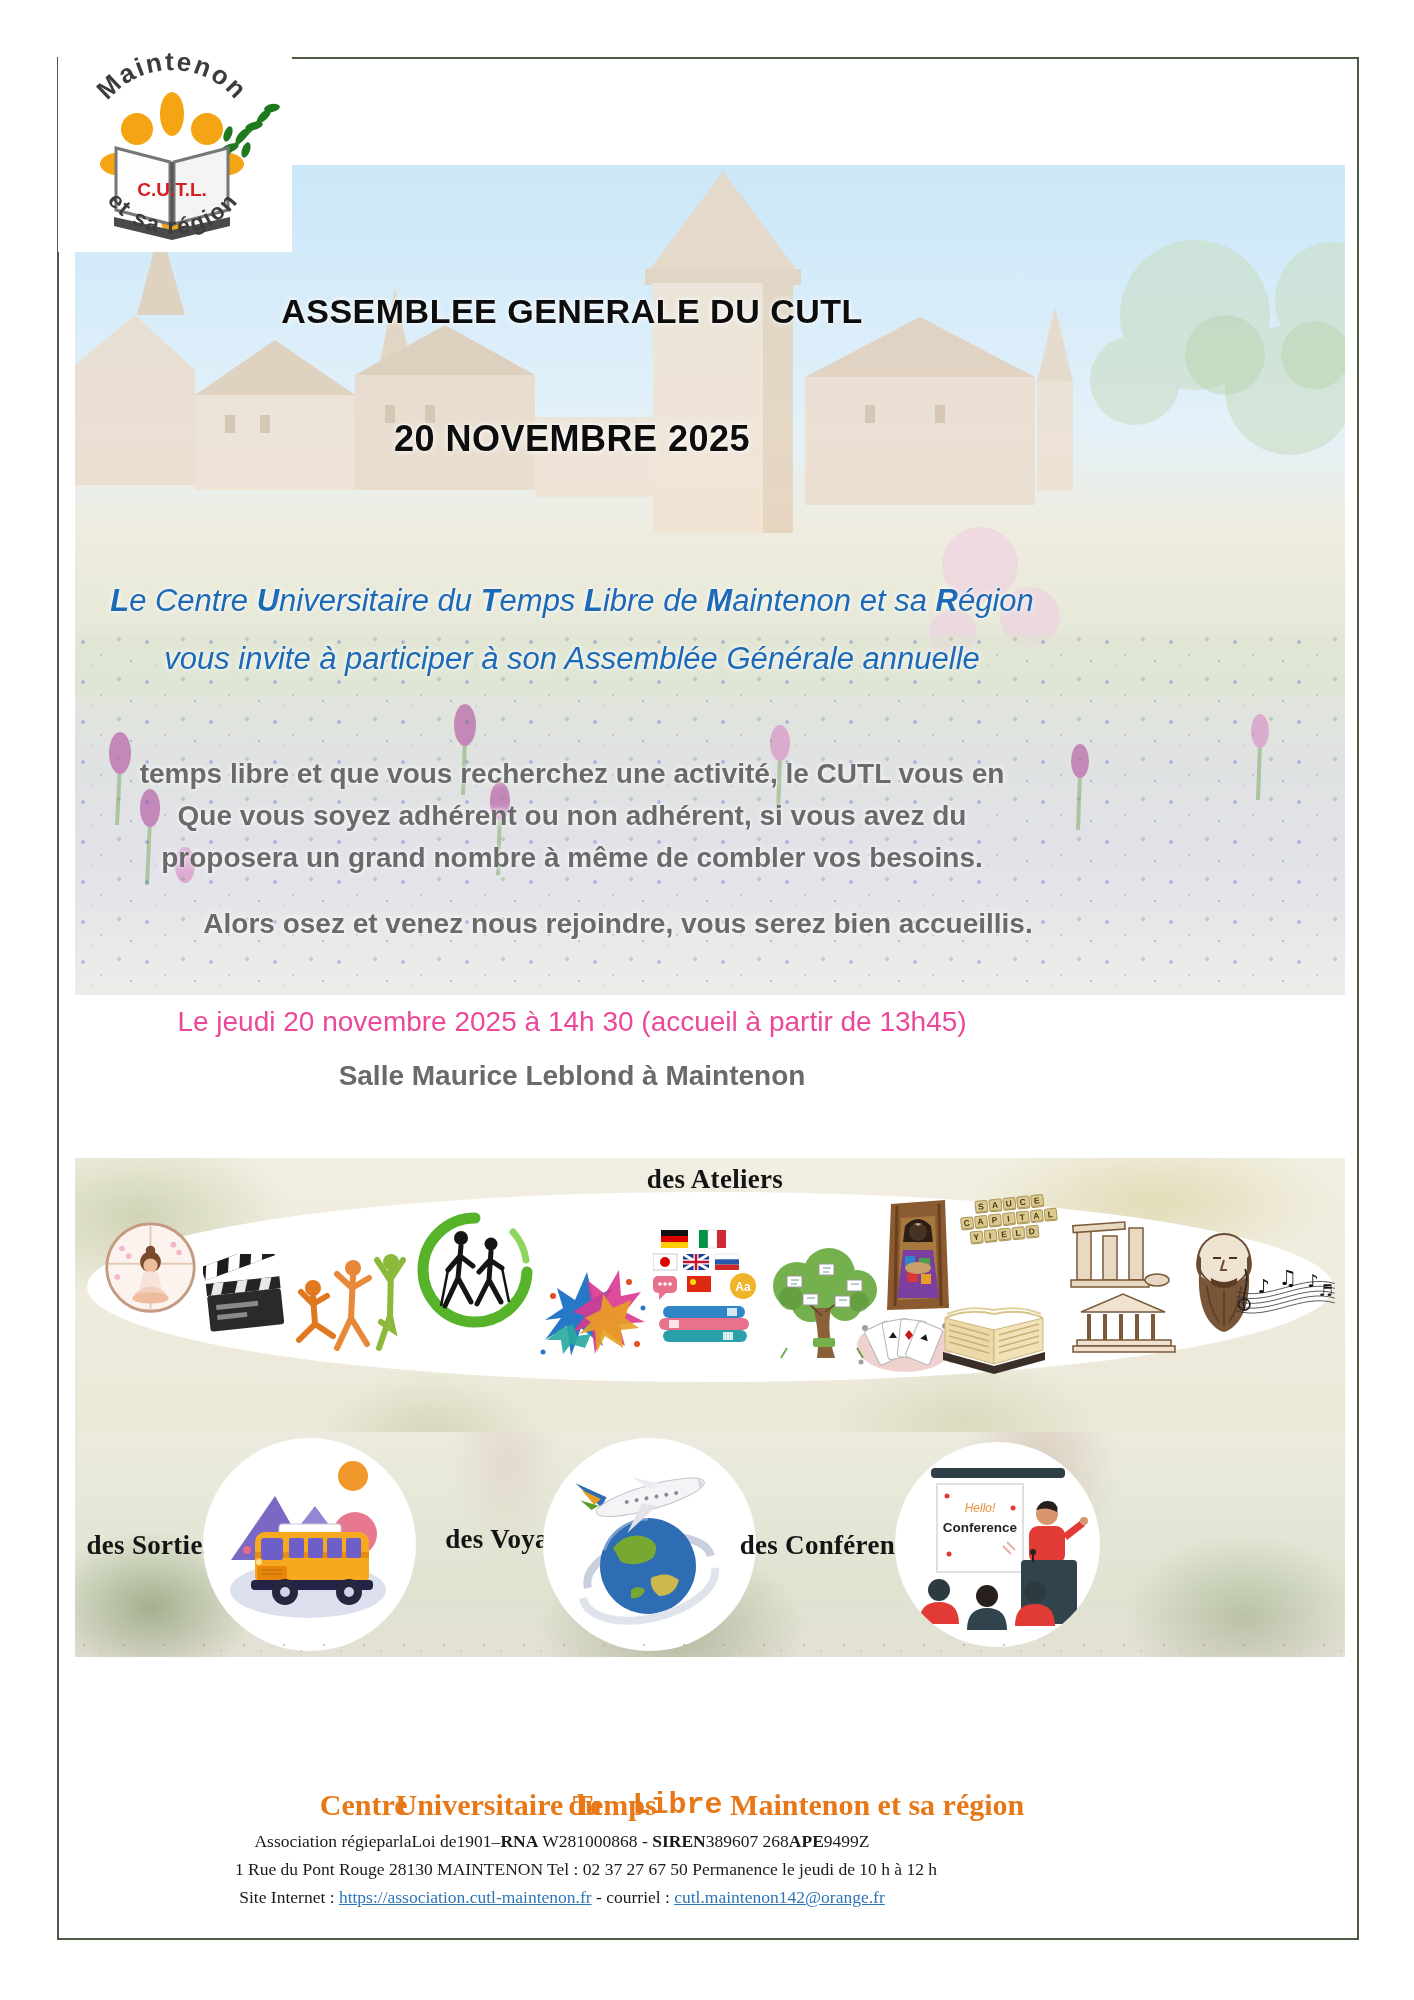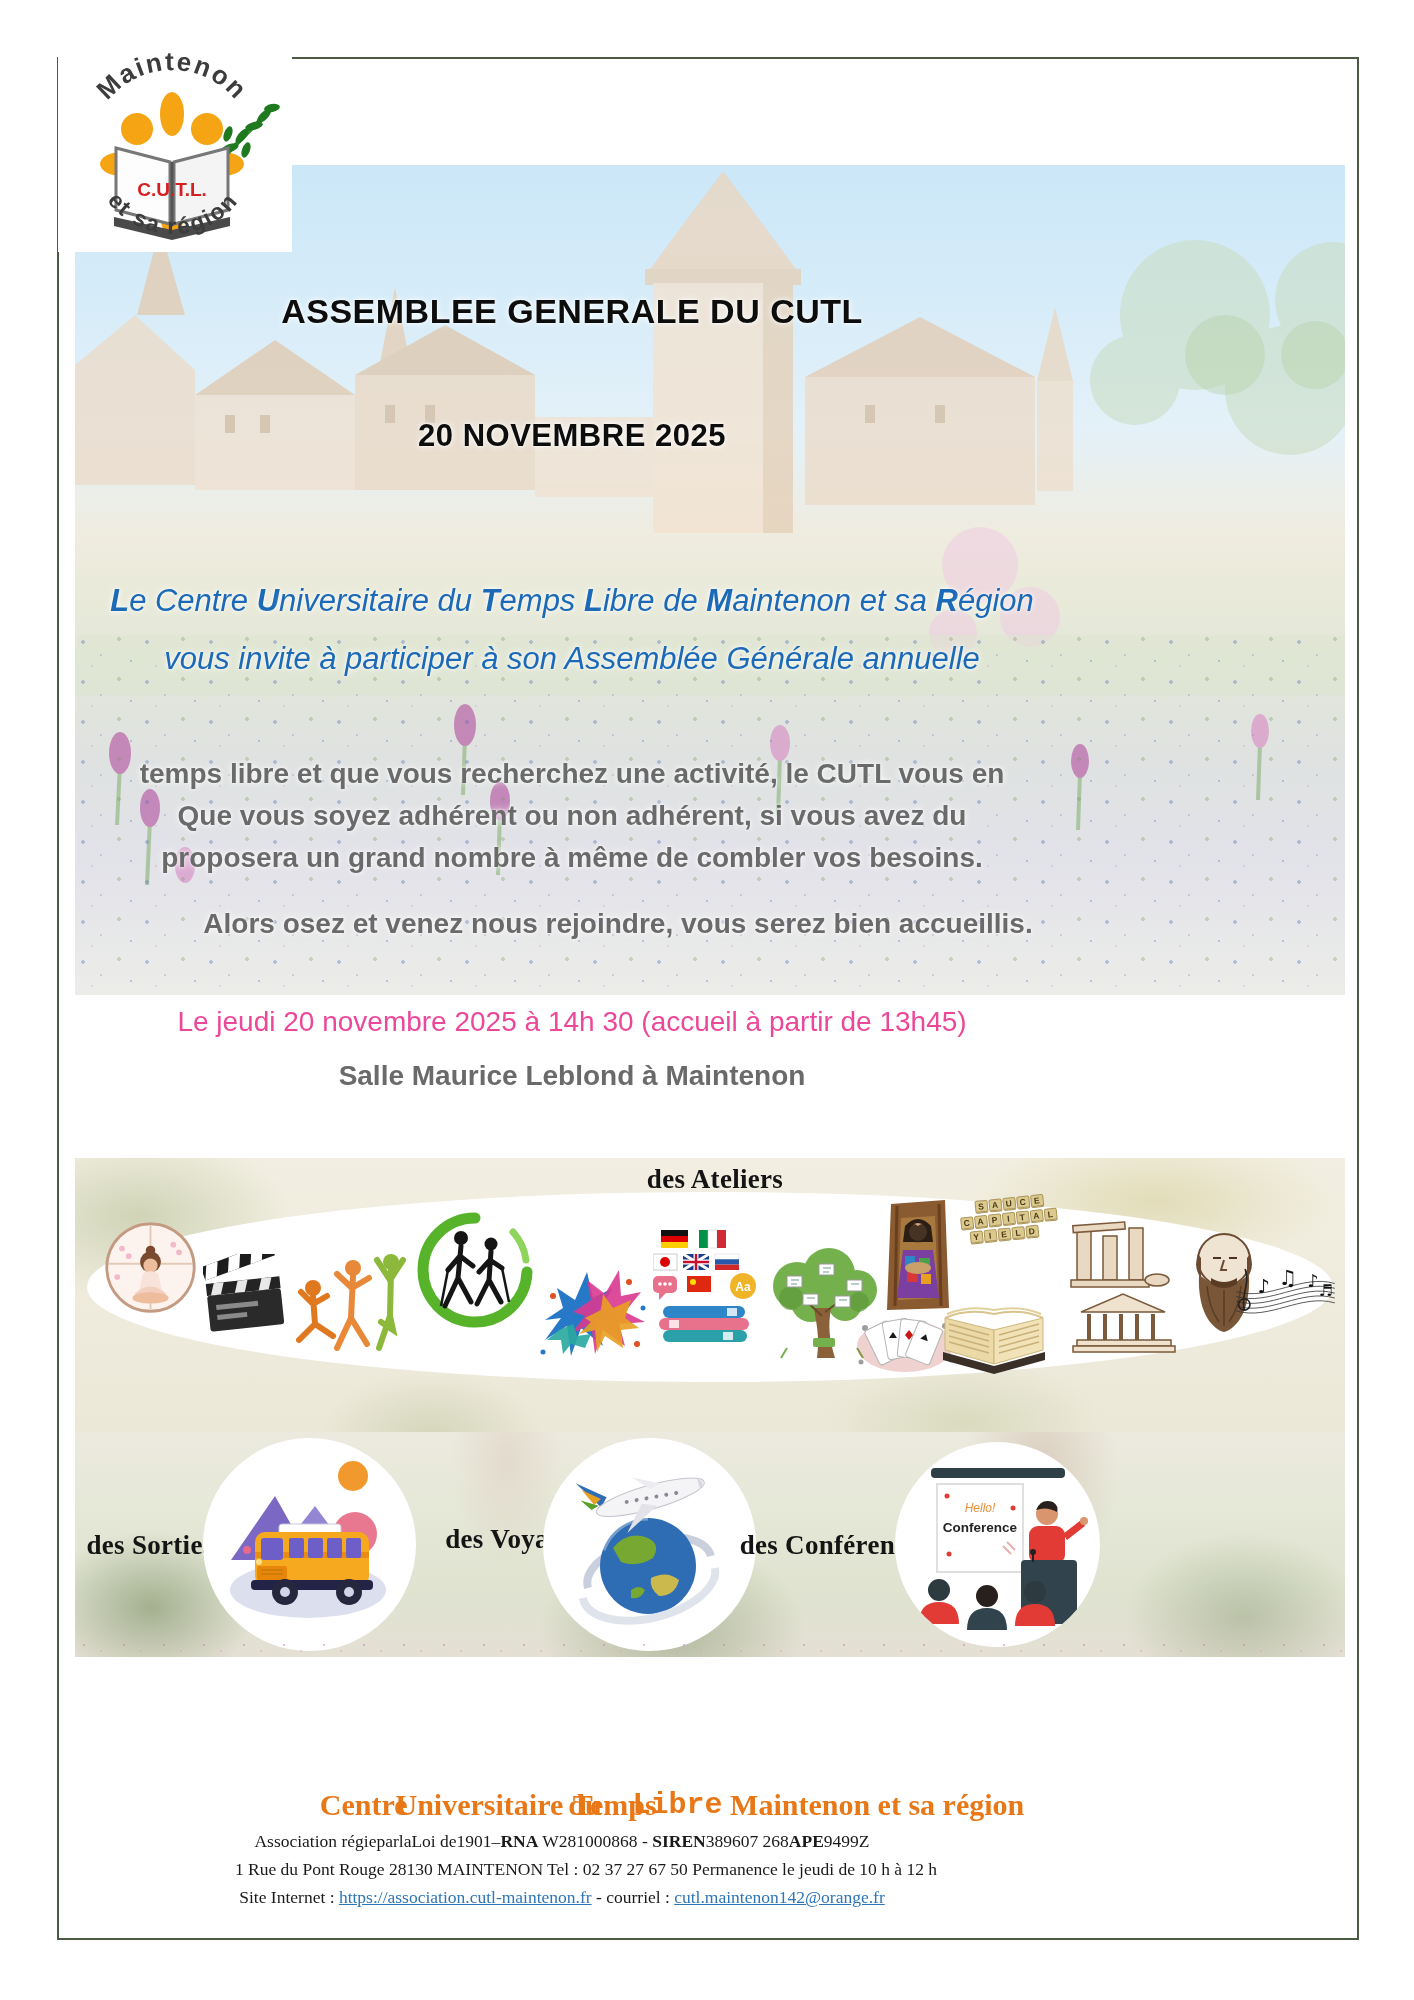--- a/index.html
+++ b/index.html
@@ -21,21 +21,21 @@
       radial-gradient(circle 3px at 44px 6px, rgba(120,150,95,.38) 60%, transparent 61%),
       radial-gradient(circle 2px at 56px 28px, rgba(86,128,200,.42) 60%, transparent 61%),
       radial-gradient(circle 2.5px at 17px 33px, rgba(190,150,210,.32) 60%, transparent 61%);
     background-size:64px 40px;opacity:.85;}
   .hero-svg{position:absolute;left:0;top:0;width:100%;height:100%;}
 
   
   .hero-col{left:57px;width:1030px;text-align:center;}
   .halo{text-shadow:0 0 7px rgba(255,255,255,.95),0 0 3px rgba(255,255,255,.85);}
   .hero-title{top:292px;font-size:34px;font-weight:700;color:#0d0d0d;letter-spacing:.5px;}
-  .hero-date{top:418px;font-size:31px;font-weight:700;color:#0d0d0d;letter-spacing:.5px;}
+  .hero-date{top:418px;font-size:36px;font-weight:700;color:#0d0d0d;letter-spacing:.5px;}
   .invite{color:#1b69b7;font-style:italic;font-size:31px;}
   .invite b{font-weight:700;}
   .invite1{top:583px;}
   .invite2{top:641px;}
   .pitch{top:753px;font-size:28px;font-weight:700;color:#6a6a6a;line-height:42px;}
   .pitch-closing{top:908px;font-size:28px;font-weight:700;color:#6a6a6a;padding-left:46px;}
   .meeting1{top:1006px;font-size:28px;font-weight:400;color:#ec4899;}
   .meeting2{top:1060px;font-size:28px;font-weight:700;color:#6a6a6a;}
 
   

